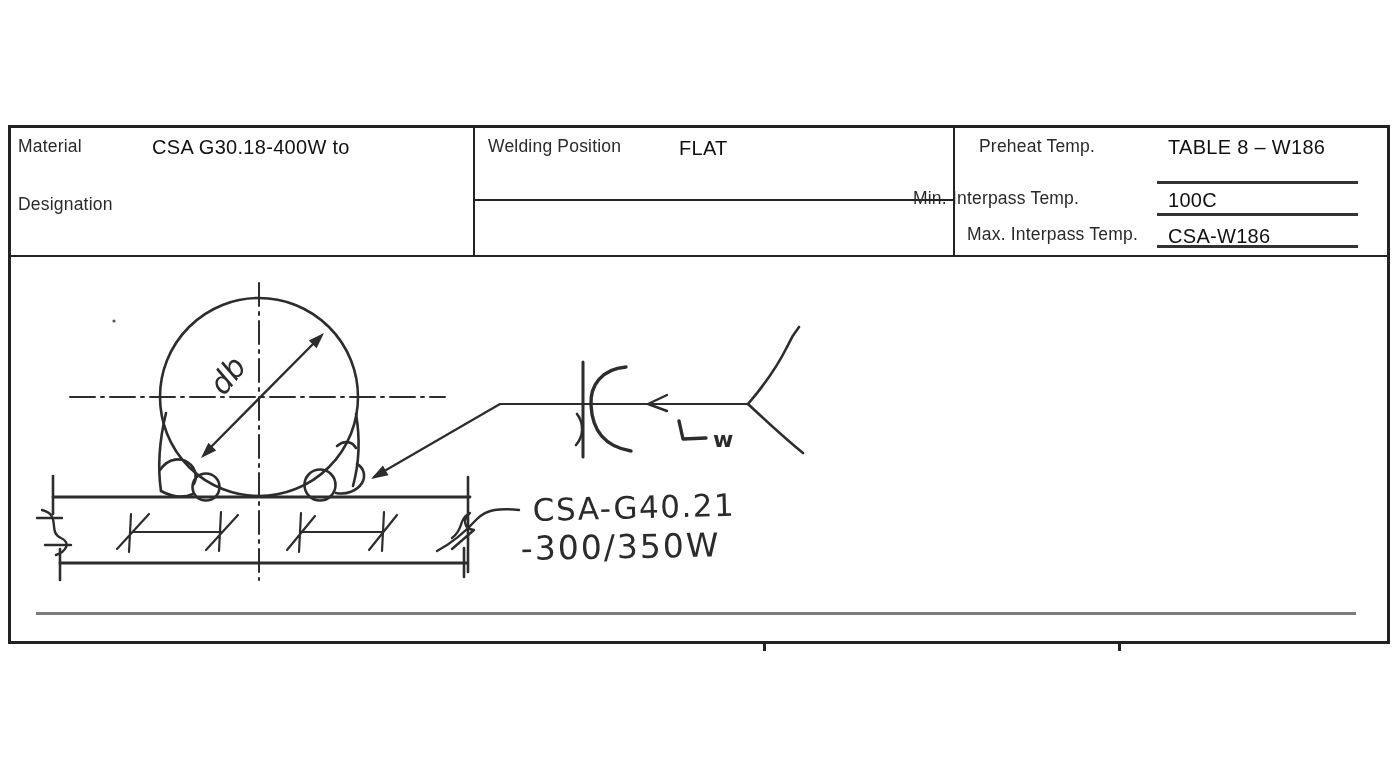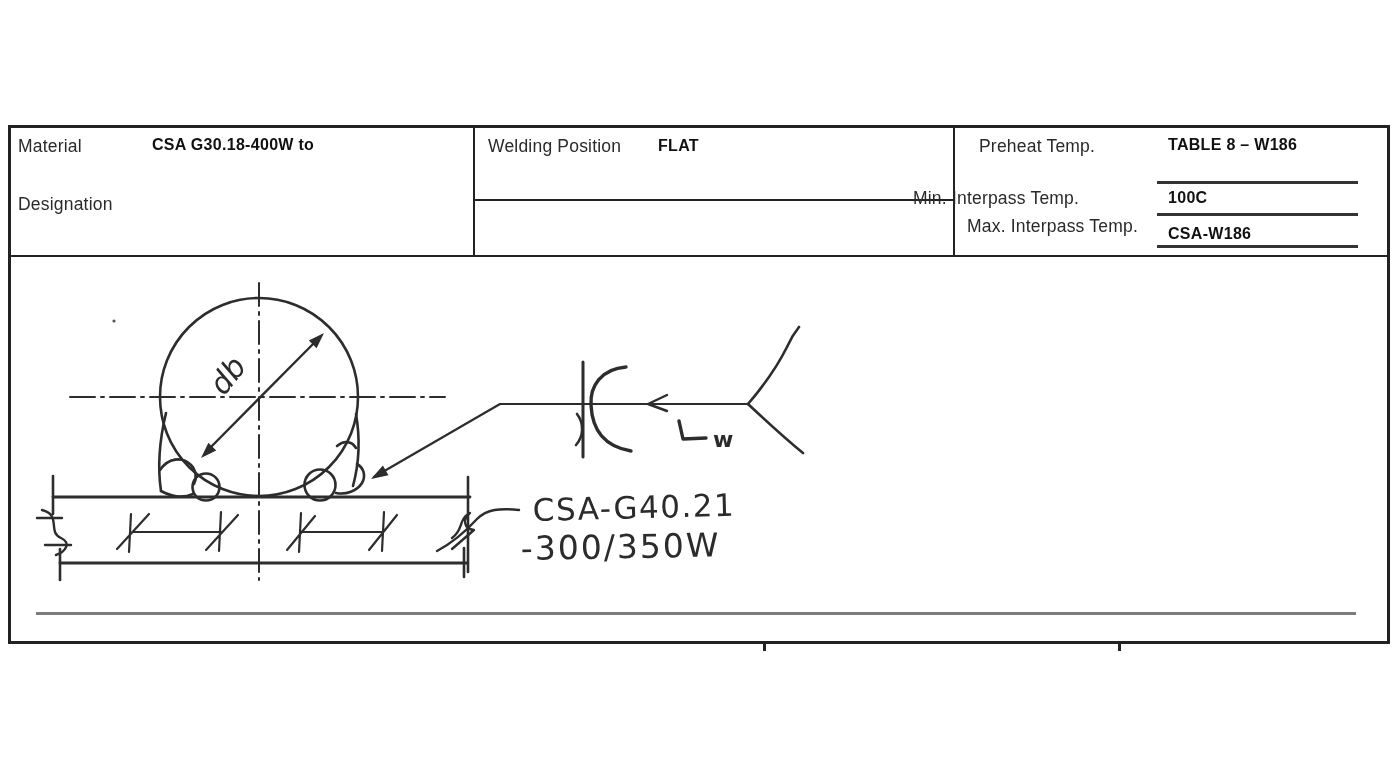--- a/index.html
+++ b/index.html
@@ -1,21 +1,21 @@
 <!DOCTYPE html>
 <html><head>
 <meta charset="utf-8">
 <style>
   html,body{margin:0;padding:0;background:#ffffff;}
   .page{position:relative;width:1394px;height:725px;background:#ffffff;overflow:hidden;
         font-family:"Liberation Sans",sans-serif;color:#1f1f1f;}
   .ln{position:absolute;background:#222222;}
   .ln.gray{background:#7c7c7c;}
   .txt{position:absolute;white-space:nowrap;font-size:17.5px;color:#2a2a2a;letter-spacing:.2px;}
-  .txt.val{font-weight:bold;font-size:16px;color:#111111;letter-spacing:.3px;}
+  .txt.val{font-weight:normal;font-size:20px;color:#111111;letter-spacing:.3px;}
   svg text{font-family:"DejaVu Sans",sans-serif;fill:#2b2b2b;}
   .stroke{fill:none;stroke:#2d2d2d;stroke-linecap:round;stroke-linejoin:round;}
 </style>
 </head>
 <body>
 
 <div class="page">
 
   <div class="ln" style="left:8px;top:125px;width:1382px;height:3px;"></div>
   <div class="ln" style="left:8px;top:125px;width:3px;height:519px;"></div>
@@ -33,29 +33,29 @@
   <div class="ln gray" style="left:36px;top:612px;width:1320px;height:3px;"></div>
 
   <div class="ln" style="left:763px;top:644px;width:3px;height:7px;"></div>
   <div class="ln" style="left:1118px;top:644px;width:3px;height:7px;"></div>
 
   <div class="txt" style="left:18px;top:136px;">Material</div>
   <div class="txt" style="left:18px;top:194px;">Designation</div>
   <div class="txt val" style="left:152px;top:136px;">CSA G30.18-400W to</div>
 
   <div class="txt" style="left:488px;top:136px;">Welding Position</div>
-  <div class="txt val" style="left:658px;top:137px;">FLAT</div>
+  <div class="txt val" style="left:679px;top:137px;">FLAT</div>
 
   <div class="txt" style="left:967px;top:136px;margin-left:12px;">Preheat Temp.</div>
   <div class="txt val" style="left:1168px;top:136px;">TABLE 8 – W186</div>
 
   <div class="txt" style="left:913px;top:188px;">Min. Interpass Temp.</div>
   <div class="txt val" style="left:1168px;top:189px;">100C</div>
 
-  <div class="txt" style="left:967px;top:216px;">Max. Interpass Temp.</div>
+  <div class="txt" style="left:967px;top:224px;">Max. Interpass Temp.</div>
   <div class="txt val" style="left:1168px;top:225px;">CSA-W186</div>
 
   <svg style="position:absolute;left:0;top:257px;" width="1394" height="386" viewBox="0 257 1394 386">
 
     <circle class="stroke" cx="259" cy="397" r="99" stroke-width="2.6"></circle>
     <circle cx="114" cy="321" r="1.6" fill="#555"></circle>
 
     <path class="stroke" d="M 259,283 V 580" stroke-width="2" stroke-dasharray="23 6 3 6"></path>
     <path class="stroke" d="M 70,397 H 445" stroke-width="2" stroke-dasharray="25 6 3 6"></path>
 

